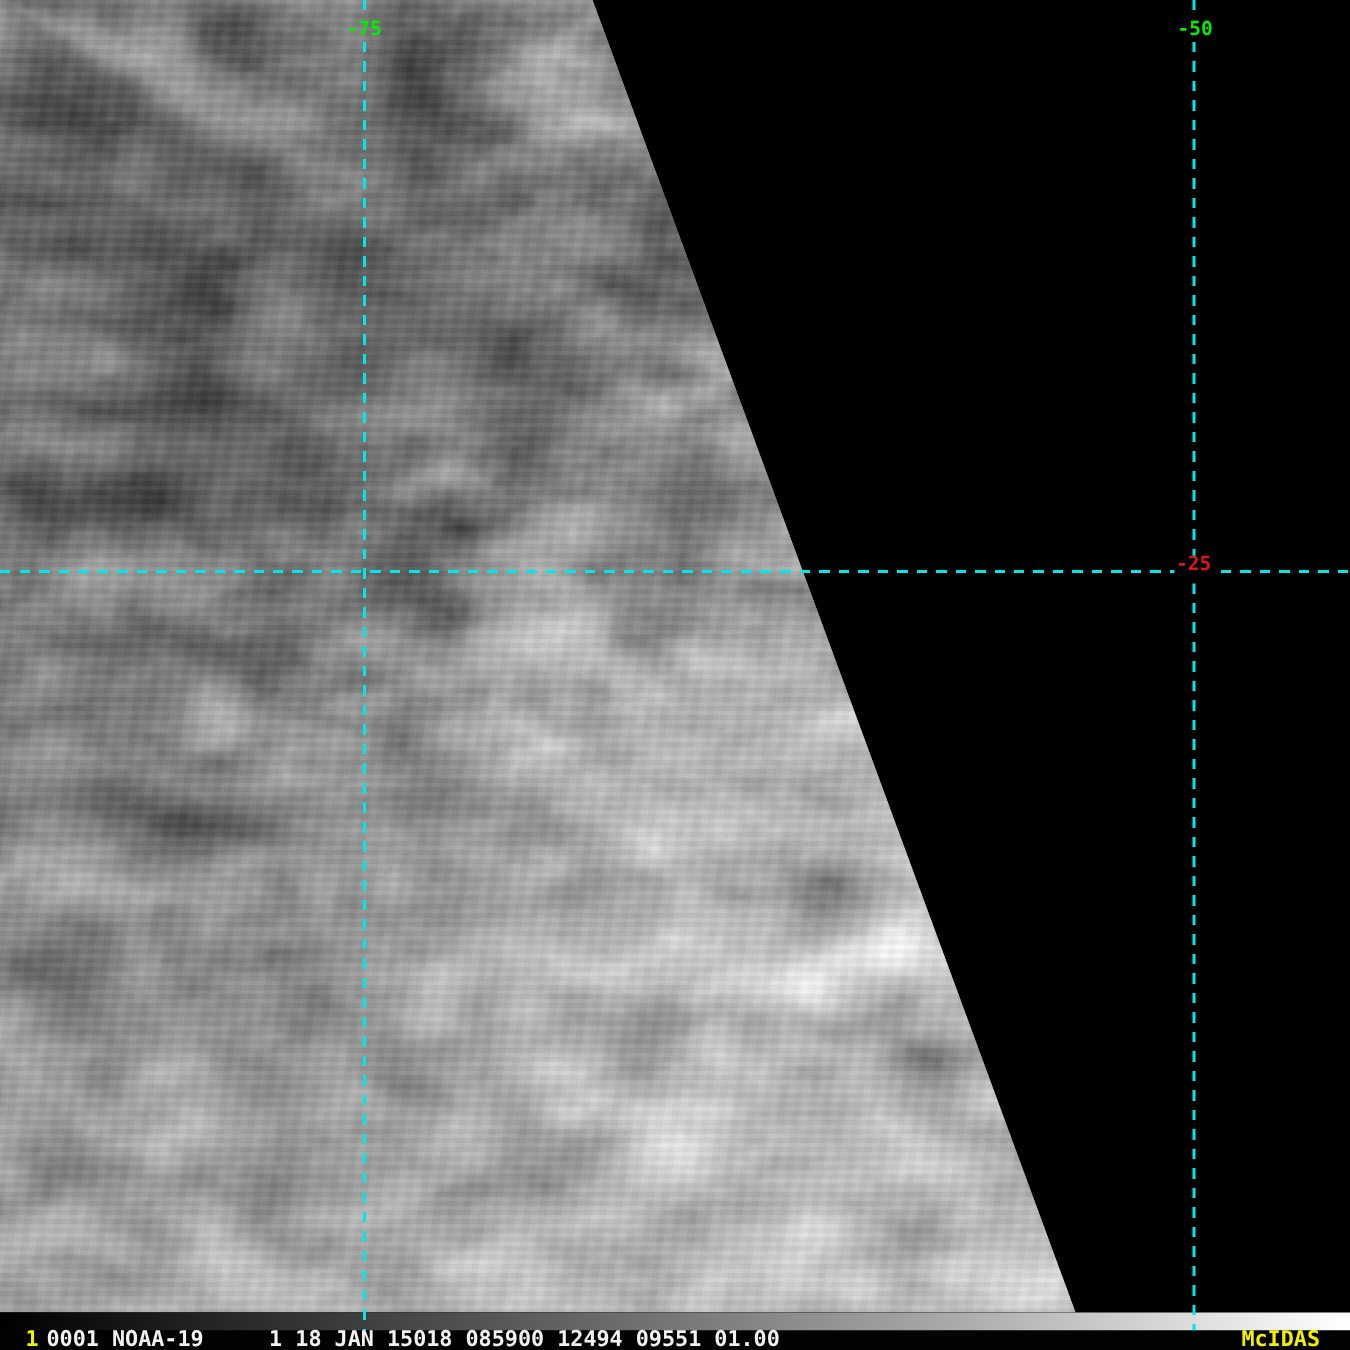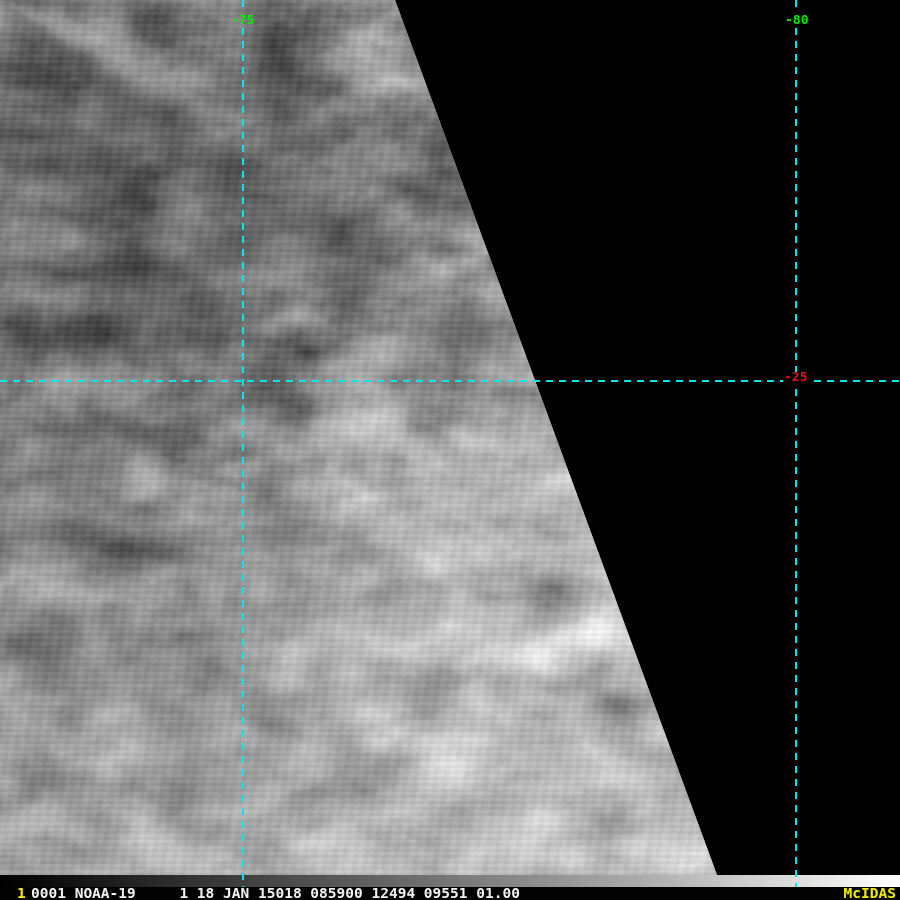--- a/index.html
+++ b/index.html
@@ -92,21 +92,21 @@
   .status-bar span {
     position: absolute;
     top: 0;
     font-size: 14.5px;
     font-weight: bold;
     line-height: 13px;
     white-space: pre;
   }
   .frame-num   { left: 17px;  color: var(--yellow); }
   .image-label { left: 31px;  color: #f2f2f2; }
-  .brand       { right: 4px; color: var(--yellow); }
+  .brand       { right: 20px; color: var(--yellow); }
 
   :root {
     --grid:   #00e8e8;
     --lon:    #00ee00;
     --lat:    #e01414;
     --yellow: #f0f000;
   }
 </style>
 </head>
 <body>
@@ -147,21 +147,21 @@
     <div class="vseg" style="left:795px; top:28px;  height:344px;"></div>
     <div class="vseg" style="left:795px; top:389px; height:499px;"></div>
   </div>
 
   <div>
     <div class="hseg" style="top:380px; left:0;     width:783px;"></div>
     <div class="hseg" style="top:380px; left:814px; width:86px;"></div>
   </div>
 
   <span class="geo-label lon" style="left:231px; top:13px;">-75</span>
-  <span class="geo-label lon" style="left:785px; top:13px;">-80</span>
+  <span class="geo-label lon" style="left:785px; top:13px;">-50</span>
   <span class="geo-label lat" style="left:784px; top:370px;">-25</span>
 
   <div class="status-bar">
     <span class="frame-num">1</span>
     <span class="image-label">0001 NOAA-19     1 18 JAN 15018 085900 12494 09551 01.00</span>
     <span class="brand">McIDAS</span>
   </div>
 
 </div>
 

